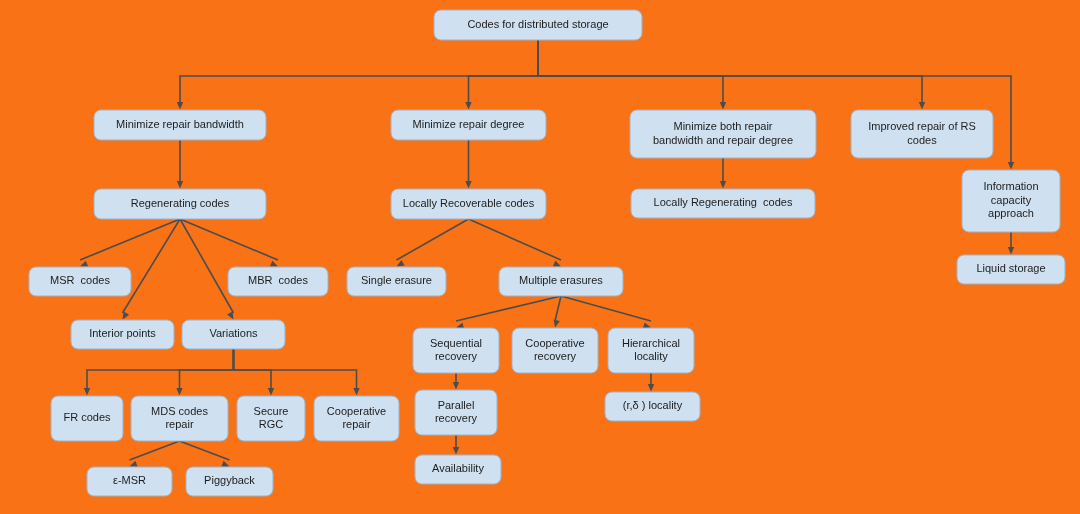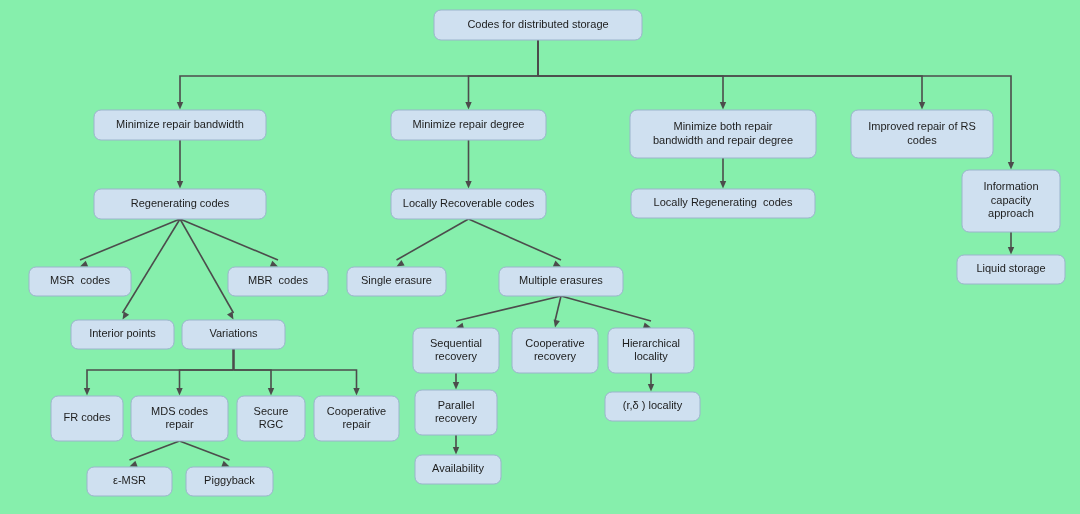--- a/index.html
+++ b/index.html
@@ -11,21 +11,21 @@
   body {
     width: 1080px;
     height: 514px;
     font-family: "Liberation Sans", sans-serif;
     overflow: hidden;
   }
   #diagram-root {
     position: relative;
     width: 1080px;
     height: 514px;
-    background: #86efac;
+    background: #f97316;
   }
   svg#tree-svg {
     position: absolute;
     left: 0;
     top: 0;
     width: 1080px;
     height: 514px;
     display: block;
   }
   .node-box {

